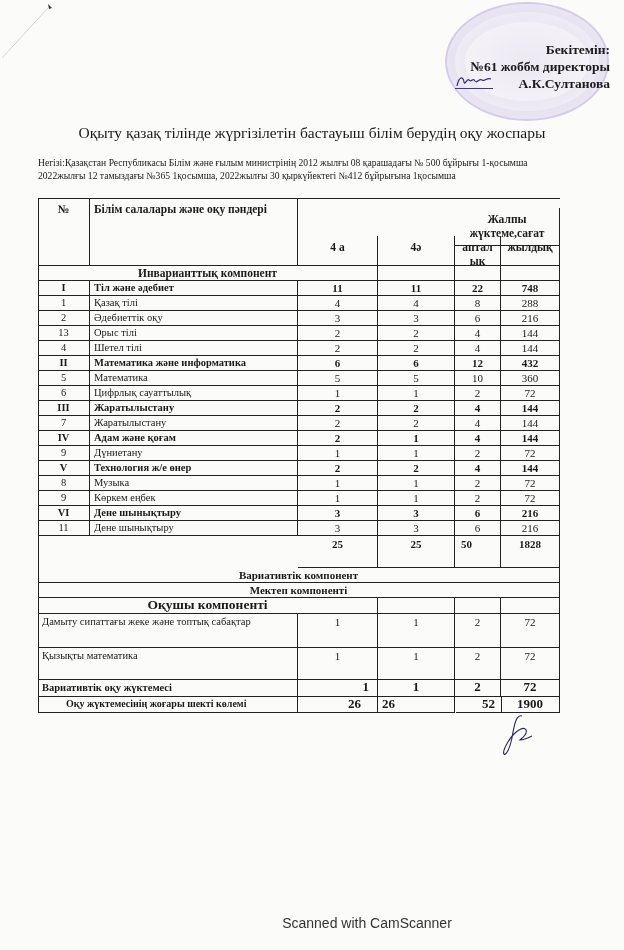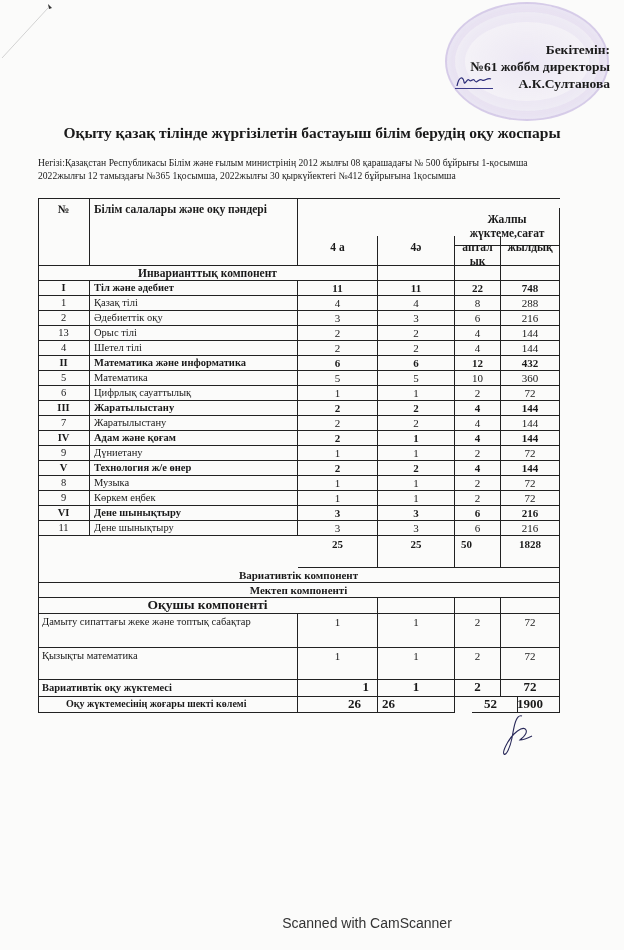--- a/index.html
+++ b/index.html
@@ -19,21 +19,21 @@
     }
     .approve { right: 14px; text-align: right; font-weight: bold; font-size: 13.5px; line-height: 17px; }
     .approve .line { display: block; white-space: nowrap; }
     .sig-scribble {
       left: 455px; top: 74px; width: 38px; height: 14px;
       border-bottom: 1.5px solid #3a3a8a;
     }
     .sig-scribble svg { display: block; }
     .title {
       left: 0; width: 624px; top: 124px; text-align: center;
-      font-weight: bold; font-size: 15.5px;
+      font-weight: normal; font-size: 15.5px;
     }
     .basis {
       left: 38px; top: 157px; width: 580px;
       font-size: 9.6px; line-height: 12.5px;
       font-family: "Liberation Serif", serif;
     }
     .basis span { display: block; white-space: nowrap; }
 
     .tbl { position: absolute; left: 38px; top: 198px; width: 522px; height: 514px; }
     .cell {
@@ -231,21 +231,21 @@
 
   <div class="cell left bold" style="left:0;top:482px;width:260px;height:17px;align-items:flex-end;padding-bottom:1px;">Вариативтік оқу жүктемесі</div>
   <div class="cell big" style="left:260px;top:482px;width:80px;height:17px;justify-content:flex-end;padding-right:8px;padding-top:0;">1</div>
   <div class="cell big" style="left:340px;top:482px;width:77px;height:17px;padding-top:0;">1</div>
   <div class="cell big" style="left:417px;top:482px;width:46px;height:17px;padding-top:0;">2</div>
   <div class="cell big" style="left:463px;top:482px;width:59px;height:17px;padding-top:0;">72</div>
 
   <div class="cell left bold" style="left:0;top:499px;width:260px;height:16px;font-size:10px;padding-top:0;padding-left:28px;">Оқу жүктемесінің жоғары шекті көлемі</div>
   <div class="cell big" style="left:260px;top:499px;width:80px;height:16px;justify-content:flex-end;padding-right:16px;padding-top:0;">26</div>
   <div class="cell big" style="left:340px;top:499px;width:77px;height:16px;justify-content:flex-start;padding-left:4px;padding-top:0;">26</div>
-  <div class="cell big" style="left:434px;top:499px;width:46px;height:16px;justify-content:flex-end;padding-right:20px;padding-top:0;">52</div>
+  <div class="cell big" style="left:418px;top:499px;width:46px;height:16px;justify-content:flex-end;padding-right:6px;padding-top:0;">52</div>
   <div class="cell big" style="left:463px;top:499px;width:59px;height:16px;padding-top:0;">1900</div>
 
   <div class="tbl-frame"></div>
 </div>
 
 <svg class="abs end-sig" viewBox="0 0 36 46">
   <path d="M22 4 C16 2, 14 14, 12 26 C10 36, 6 44, 4 42 C2 40, 8 28, 14 22 C18 18, 24 14, 26 18 C28 22, 22 26, 20 28 C24 28, 28 26, 32 24" fill="none" stroke="#2a2a5a" stroke-width="1.1"></path>
 </svg>
 
 <div class="abs watermark">Scanned with CamScanner</div>

